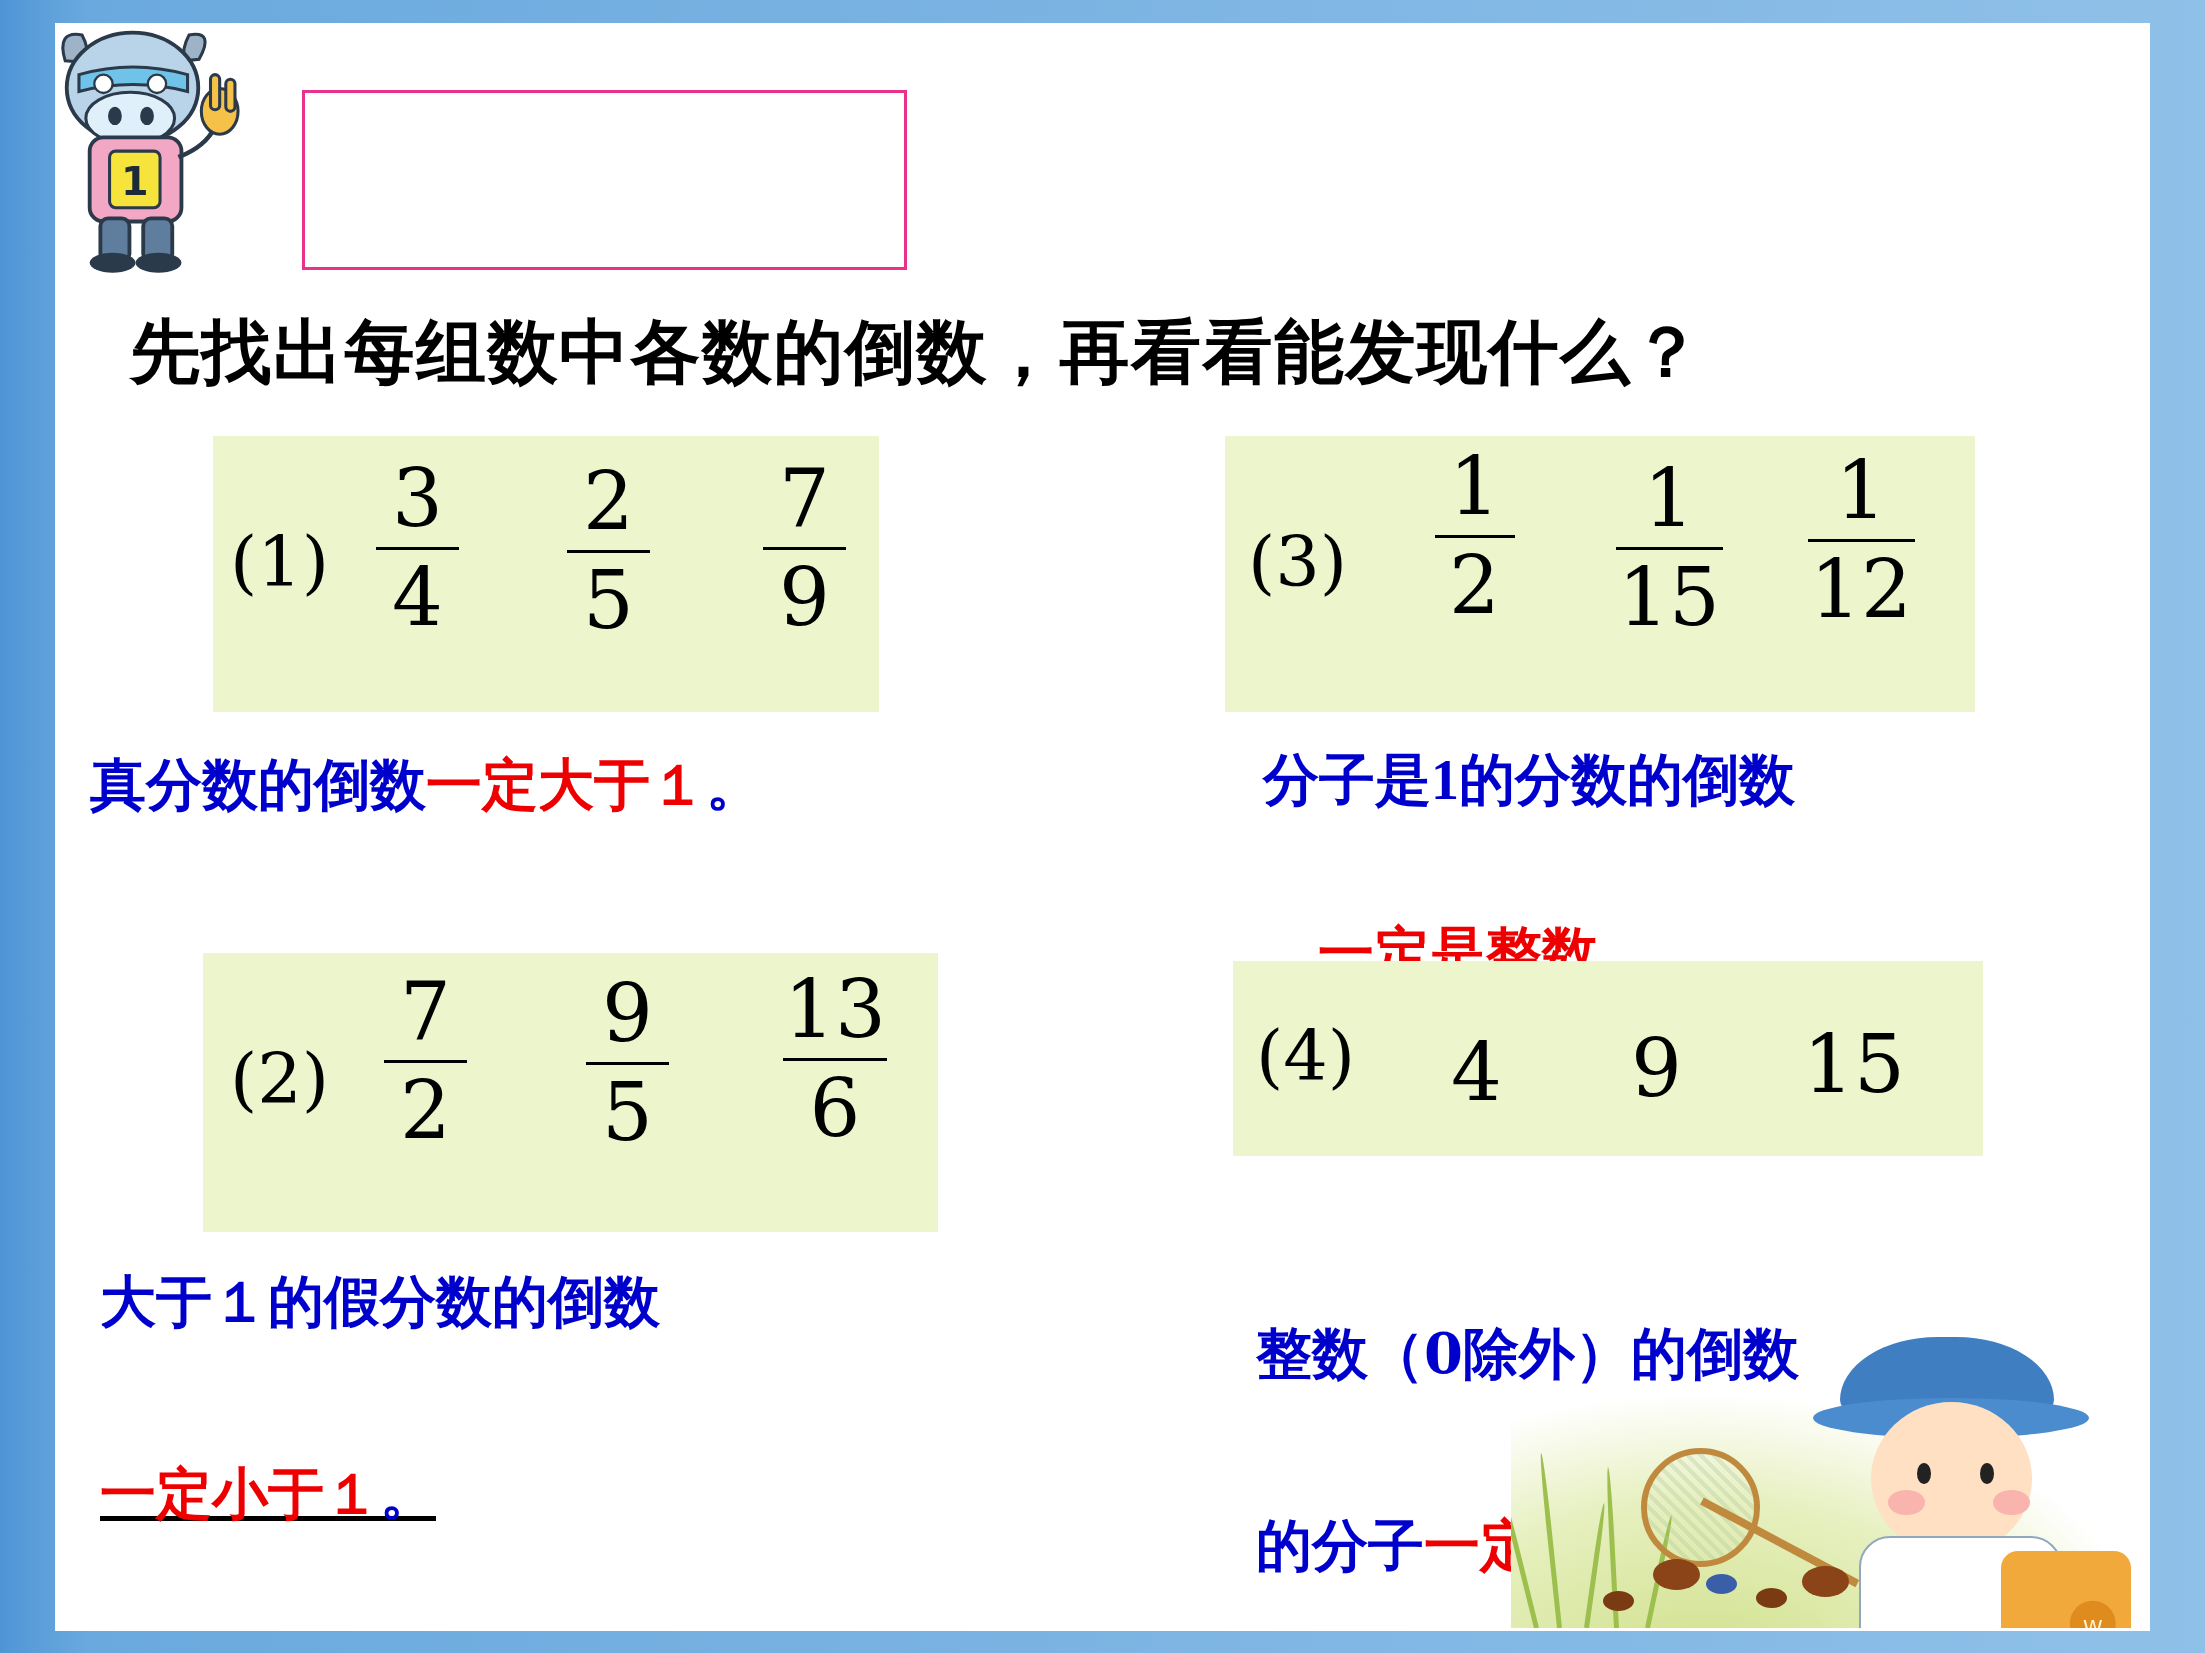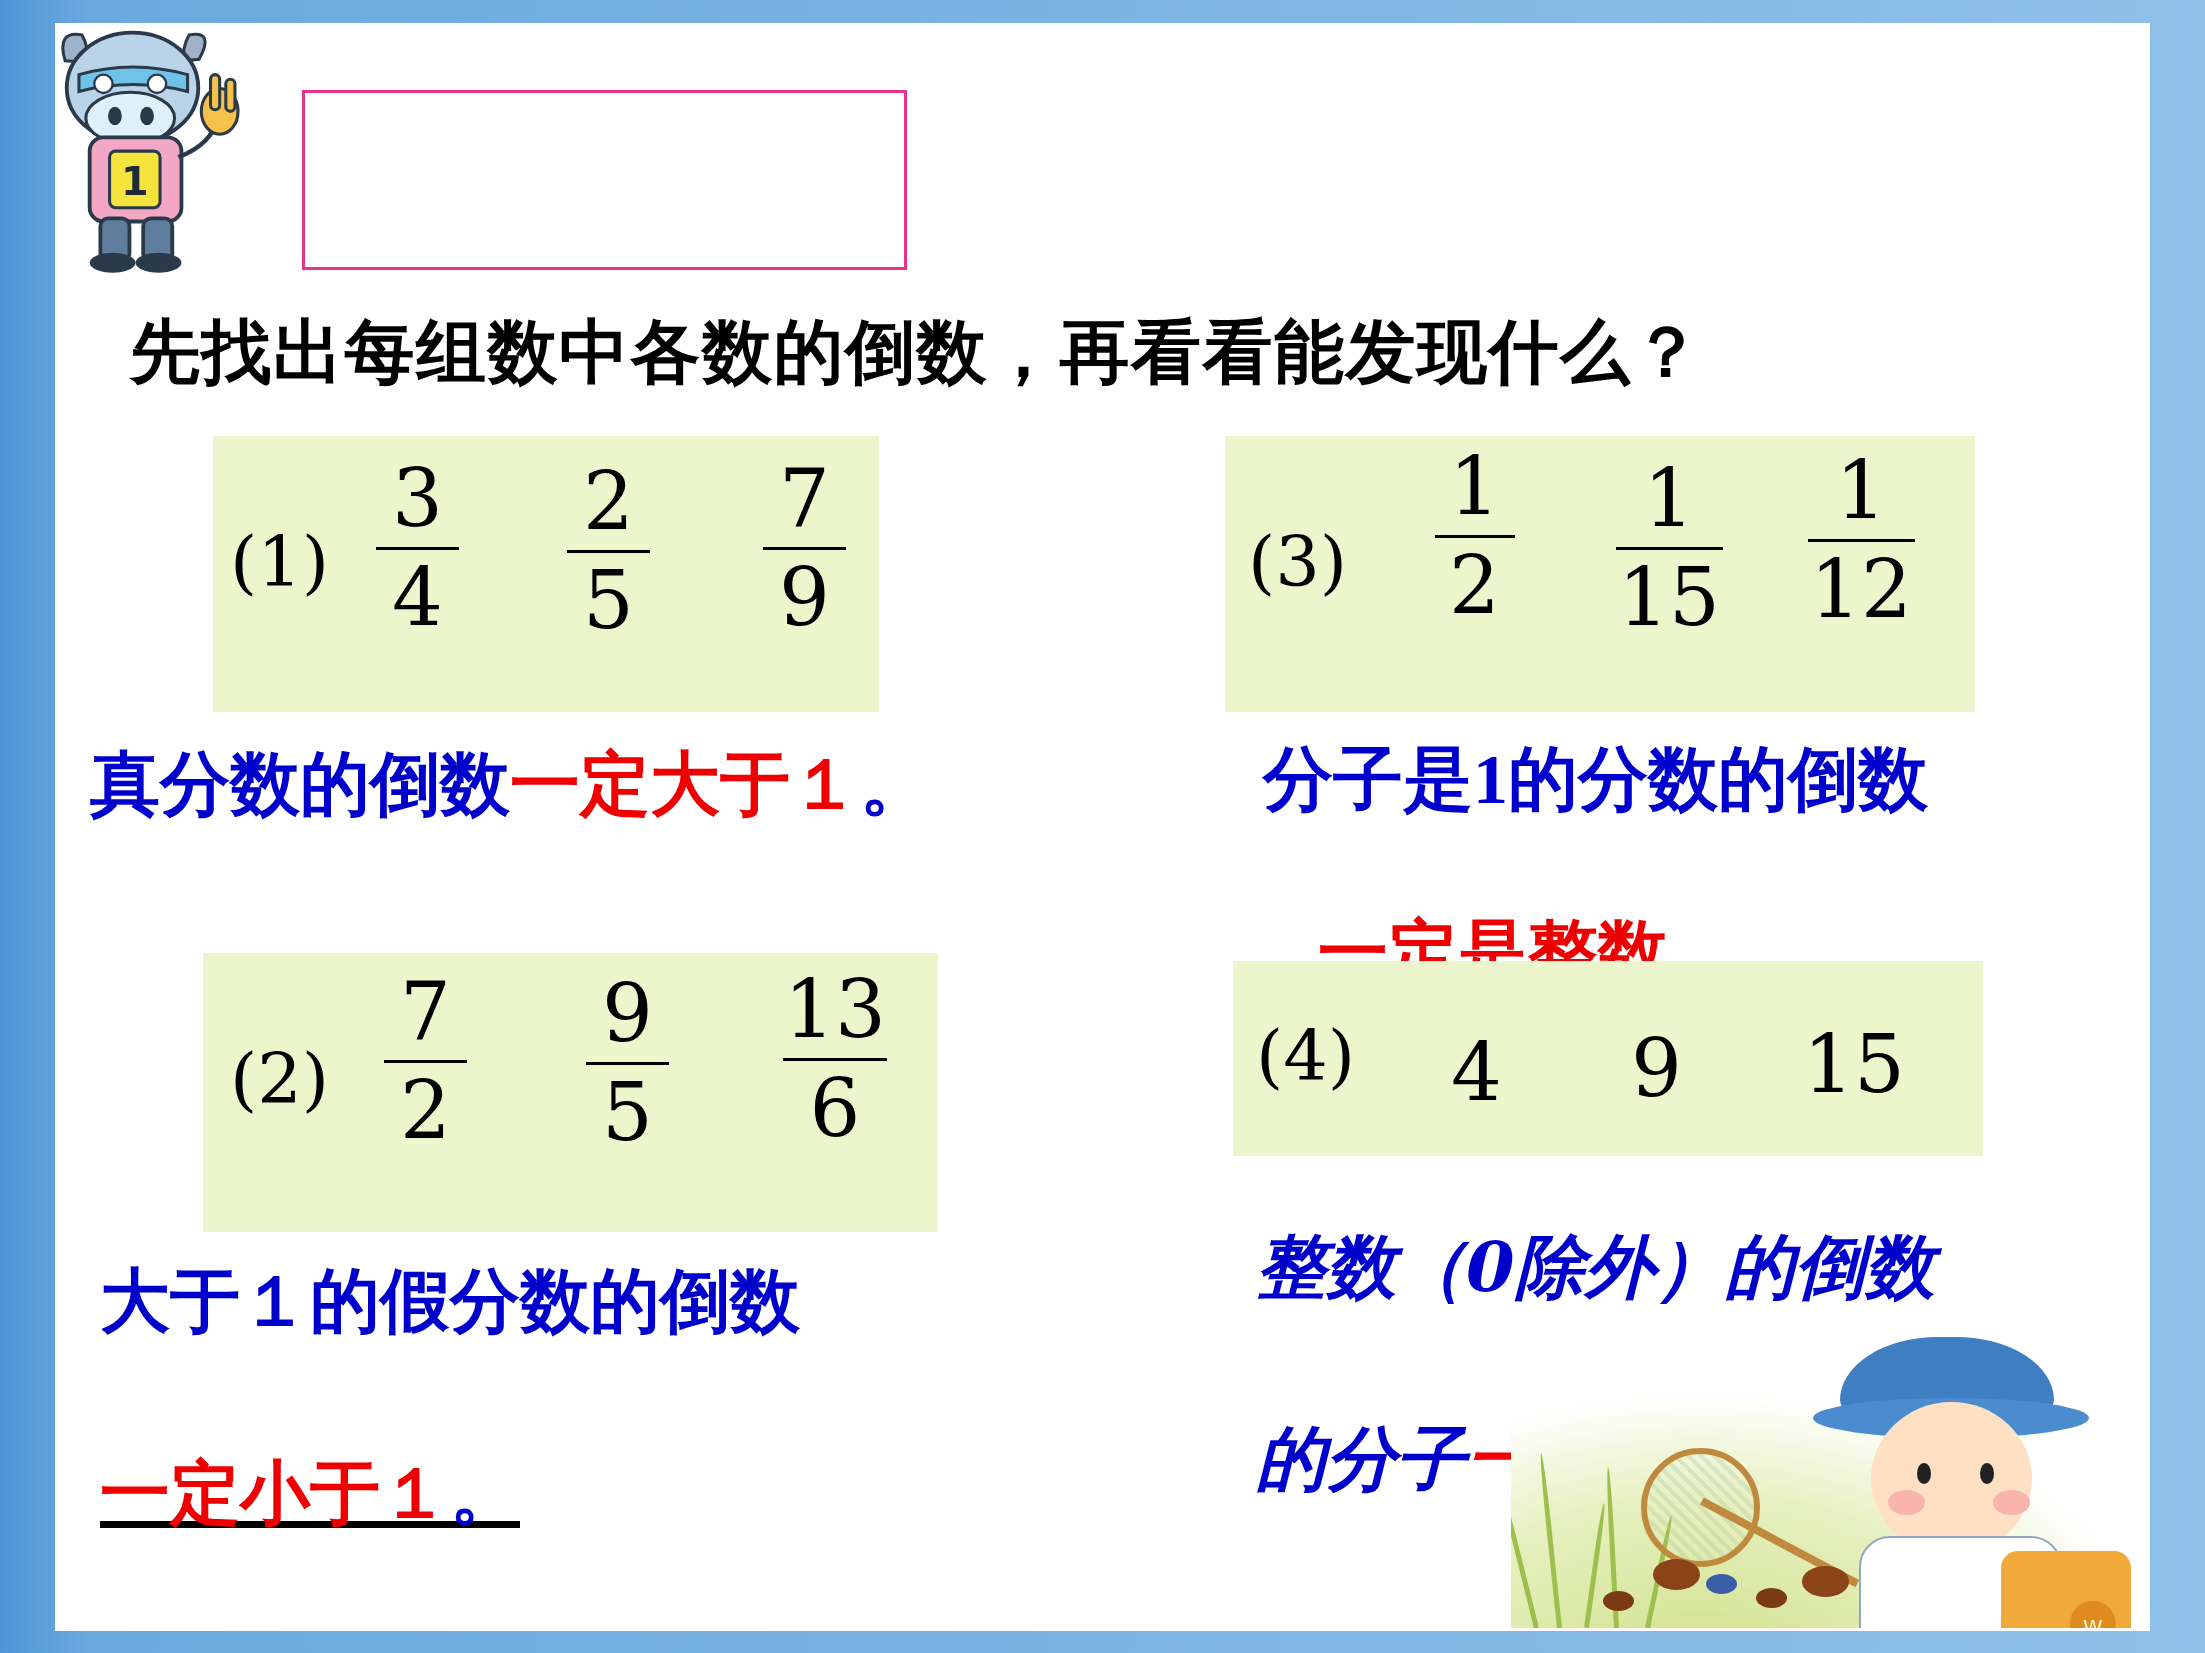--- a/index.html
+++ b/index.html
@@ -119,32 +119,32 @@
     position: absolute;
     font-family: "DejaVu Serif", serif;
     font-size: 80px;
     color: #000;
   }
 
   
   .concl {
     position: absolute;
     font-family: "DejaVu Serif", serif;
-    font-size: 70px;
+    font-size: 56px;
     font-weight: bold;
     line-height: 106px;
     white-space: nowrap;
   }
   .blue { color: #0000cd; }
   .red  { color: #ee0000; }
 
   .c1 { left: 90px;  top: 731px; }
   .c2 { left: 100px;  top: 1248px; }
   .c3 { left: 1263px; top: 727px; font-family: Liberation Serif, serif; }
-  .c4 { left: 1256px; top: 1214px; font-style: italic; }
+  .c4 { left: 1256px; top: 1300px; }
 
   
   .deco {
     position: absolute;
     right: 58px;
     bottom: 26px;
     width: 636px;
     height: 322px;
     overflow: hidden;
   }

